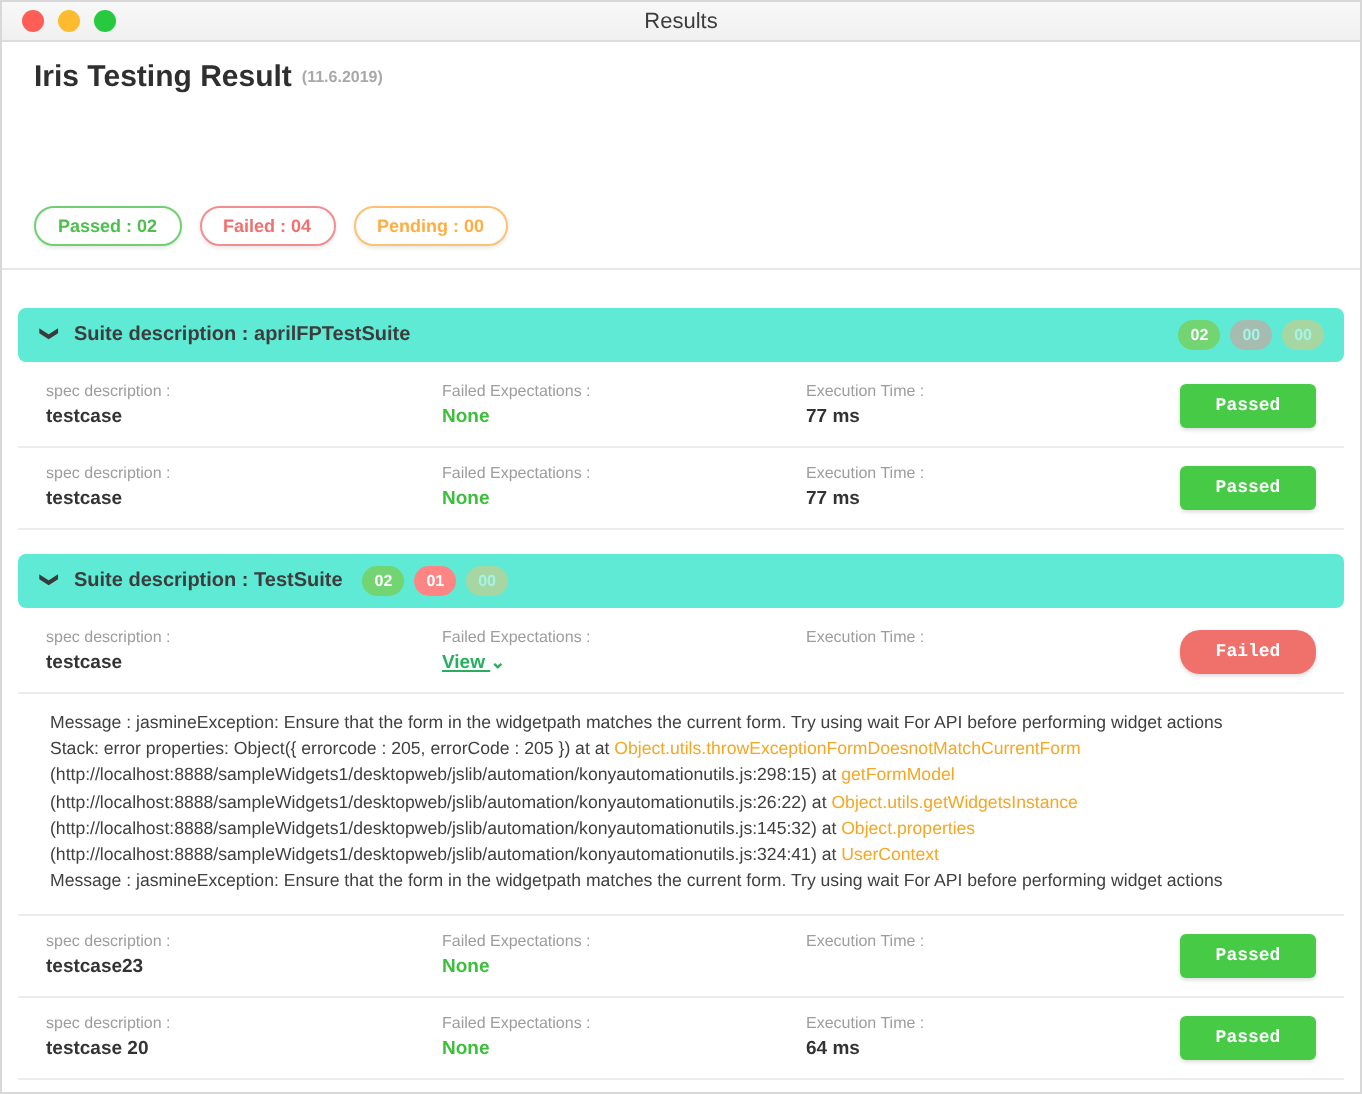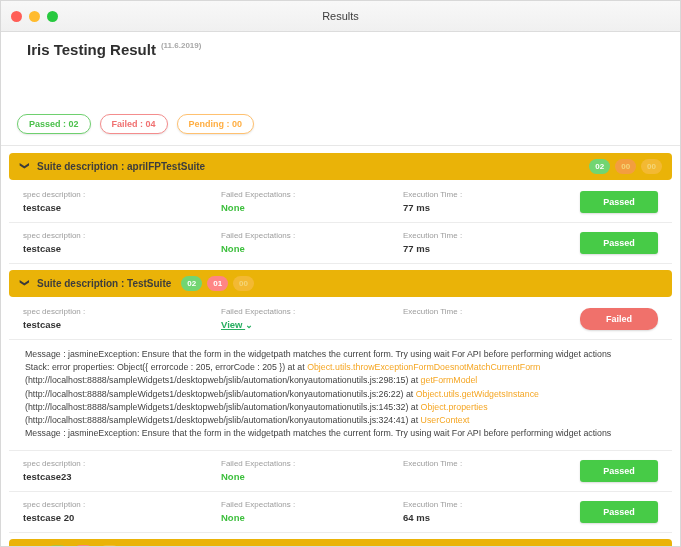--- a/index.html
+++ b/index.html
@@ -5,56 +5,56 @@
   * { box-sizing: border-box; margin: 0; padding: 0; }
   html,body { width: 681px; height: 547px; overflow: hidden; }
   body {
     font-family: "Liberation Sans", sans-serif;
     background: #ffffff;
     color: #333;
     border: 1px solid #d8d8d8;
   }
   
   .titlebar {
-    position: relative; height: 31px;
+    position: relative; height: 20px;
     background: linear-gradient(#f8f8f8, #f0f0f0);
     border-bottom: 1px solid #dcdcdc;
     display: flex; align-items: center;
   }
   .traffic { display: flex; gap: 7px; margin-left: 10px; }
   .dot { width: 11px; height: 11px; border-radius: 50%; }
   .dot.red { background: #ff5e57; }
   .dot.yellow { background: #ffbb2e; }
   .dot.green { background: #27c93f; }
   .win-title {
     position: absolute; left: 0; right: 0; text-align: center;
     font-size: 11px; color: #3c3c3c;
   }
   
   .page-header { padding: 9px 16px 0 16px; border-bottom: 1px solid #e7e7e7; }
-  .title-row { display: flex; align-items: flex-start; margin-left: 10px; }
+  .title-row { display: flex; align-items: center; }
   .main-title { font-size: 15px; font-weight: bold; color: #2f2f2f; }
   .date { font-size: 8px; color: #a8a8a8; margin-left: 5px; font-weight: bold; }
   .summary-row { display: flex; gap: 9px; margin: 9px 0 11px 0; }
   .pill {
     font-size: 9px; font-weight: bold; padding: 4px 11px;
     border-radius: 12px; border: 1.5px solid; background: #fff;
     box-shadow: 0 1px 2px rgba(0,0,0,0.10);
     margin-top: 47px;
   }
   .pill.passed  { color: #4cc04c; border-color: #6fd06f; }
   .pill.failed  { color: #f07070; border-color: #f48d8d; }
   .pill.pending { color: #ffae42; border-color: #ffc170; }
   
   .suite-list { padding-top: 7px; }
   .suite { margin: 0 8px 6px 8px; }
   .suite-header {
     display: flex; align-items: center;
-    background: #eab308; border-radius: 4px;
-    padding: 6px 10px; cursor: pointer;
+    background: #5eead4; border-radius: 4px;
+    padding: 6px 10px; cursor: pointer; margin-top: 12px;
   }
   .chev {
     font-size: 9px; font-weight: bold; color: #3a3a3a;
     width: 12px; display: inline-block; margin-right: 6px;
   }
   .chev.open { transform: rotate(90deg); transform-origin: 45% 55%; }
   .suite-title { font-size: 10px; font-weight: bold; color: #3d3d3d; }
   .counts { display: inline-flex; gap: 5px; margin-left: 10px; }
   .counts.right { margin-left: auto; }
   .cbadge {
@@ -80,22 +80,22 @@
   .col-time { flex: 1; }
   .lab { font-size: 8px; color: #9d9d9d; margin-bottom: 3px; }
   .val { font-size: 9.5px; color: #333; font-weight: bold; min-height: 11px; }
   .val.none { color: #3dbf3d; }
   .link-view { color: #27ae60; text-decoration: underline; cursor: pointer; }
   .vchev { font-size: 9px; text-decoration: none; display: inline-block; }
   .status-btn {
     margin-left: auto; align-self: center;
     border: none; border-radius: 3px; color: #fff;
     font-size: 9px; font-weight: bold;
-    font-family: Liberation Sans, sans-serif;
-    padding: 6px 0; width: 78px; text-align: center; cursor: pointer;
+    font-family: Liberation Mono, monospace;
+    padding: 6px 0; width: 68px; text-align: center; cursor: pointer;
     box-shadow: 0 1px 2px rgba(0,0,0,0.15);
   }
   .btn-pass { background: #47cb47; }
   .btn-fail { background: #f0716b; border-radius: 10px; }
   
   .message-block {
     padding: 8px 16px 10px 16px;
     border-bottom: 1px solid #ececec;
     background: #fff;
   }

